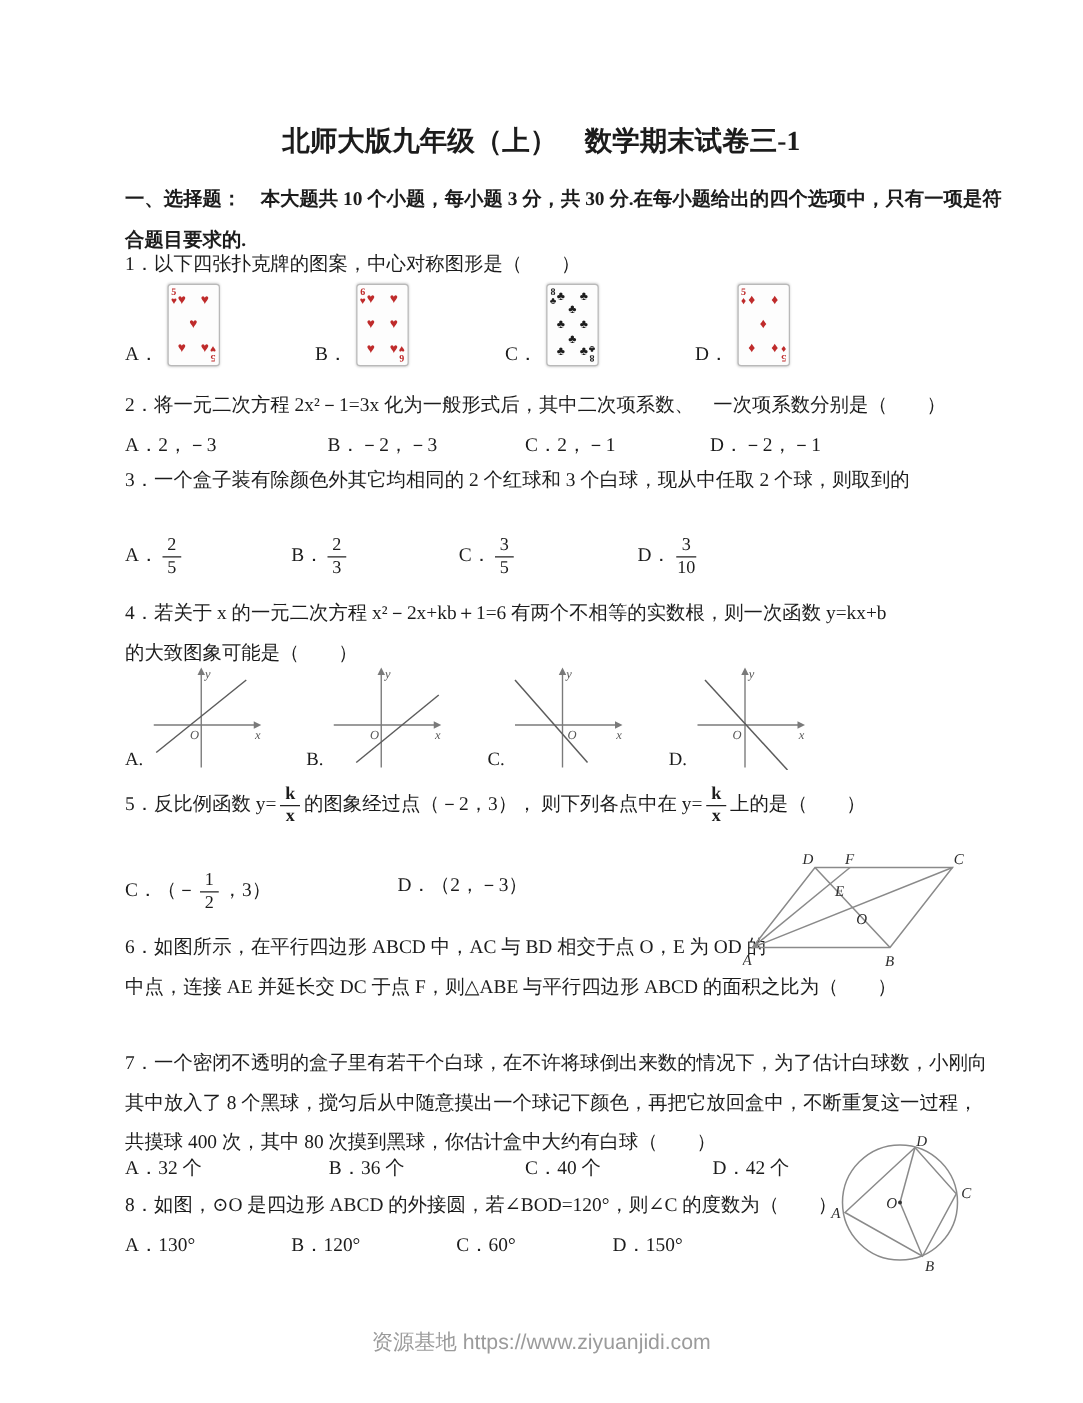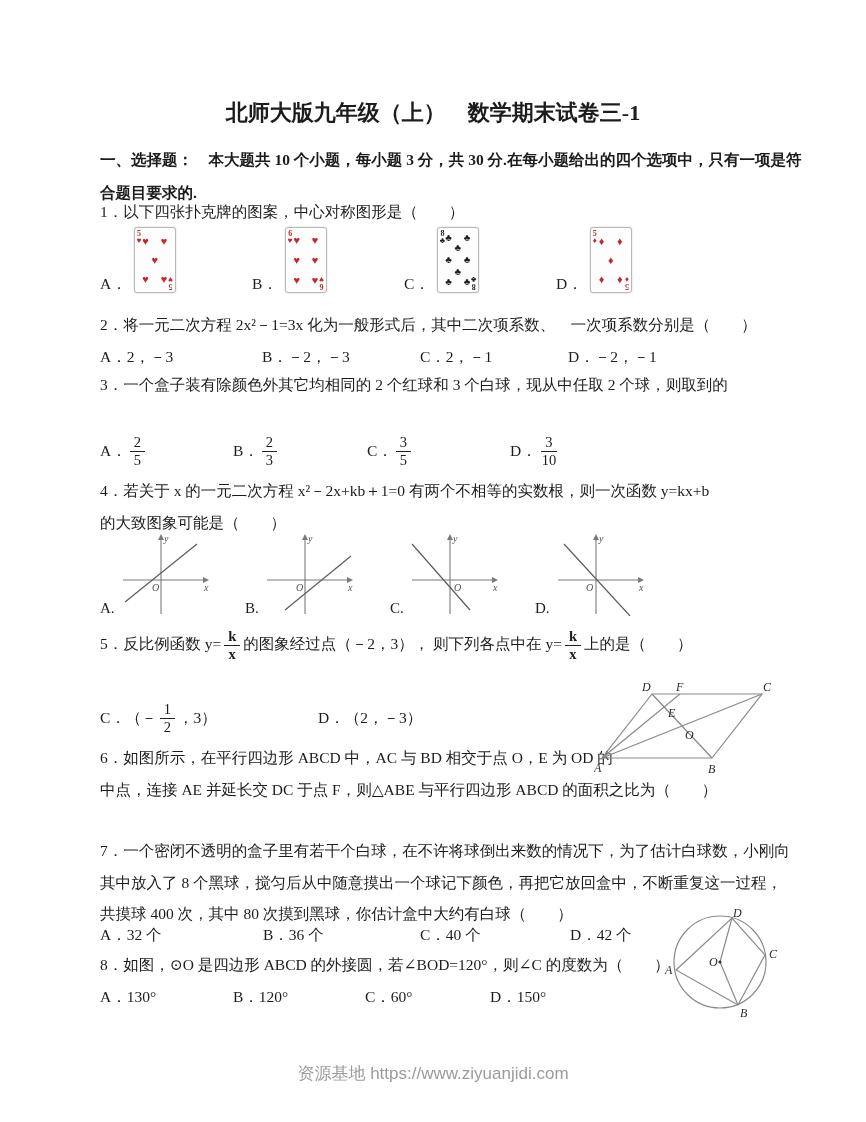--- a/index.html
+++ b/index.html
@@ -2,21 +2,21 @@
 <html><head>
 <meta charset="utf-8">
 <style>
   html,body{margin:0;padding:0;background:#fff;}
   .page{position:relative;width:866px;height:1122px;background:#ffffff;overflow:hidden;
         font-family:"Liberation Serif","DejaVu Serif",serif;color:#1c1c1c;}
   .abs{position:absolute;left:100px;font-size:15.5px;line-height:26px;white-space:nowrap;margin:0;}
   .b{font-weight:700;}
   .title{left:0;width:866px;text-align:center;font-size:22px;line-height:32px;font-weight:700;}
   
-  .optrow{display:flex;align-items:center;}
+  .optrow{display:flex;align-items:flex-start;}
   .opt{flex:none;display:inline-flex;align-items:center;}
   
   .fraction{display:inline-flex;flex-direction:column;align-items:center;vertical-align:middle;
             line-height:1.15;font-size:14.5px;margin:0 3px;}
   .fraction .num{border-bottom:1.3px solid #222;padding:0 4px;}
   .fraction .den{padding:0 2px;}
   
   .cards-row{display:flex;}
   .card-group{width:152px;display:flex;align-items:flex-end;}
   .opt-label{font-size:15.5px;margin-right:7px;line-height:18px;}
@@ -140,21 +140,21 @@
       </span>
       <span class="opt">
         <span>D．</span>
         <span class="fraction">
           <span class="num">3</span>
           <span class="den">10</span>
         </span>
       </span>
     </div>
 
-  <p class="abs" style="top:478px">4．若关于 x 的一元二次方程 x²－2x+kb＋1=0 有两个不相等的实数根，则一次函数 y=kx+b</p>
+  <p class="abs" style="top:478px">4．若关于 x 的一元二次方程 x²－2x+kb＋1=6 有两个不相等的实数根，则一次函数 y=kx+b</p>
   <p class="abs" style="top:510px">的大致图象可能是（　　）</p>
 
   <div class="abs graphs-row" style="top:530px">
     <div class="graph-group">
       <span class="glabel">A.</span>
       <svg width="92" height="86" viewBox="0 0 92 86">
         <line class="axis" x1="4" y1="50" x2="88" y2="50"></line>
         <polygon points="90,50 84,47 84,53" fill="#7a7a7a"></polygon>
         <line class="axis" x1="42" y1="6" x2="42" y2="84"></line>
         <polygon points="42,4 39,10 45,10" fill="#7a7a7a"></polygon>

